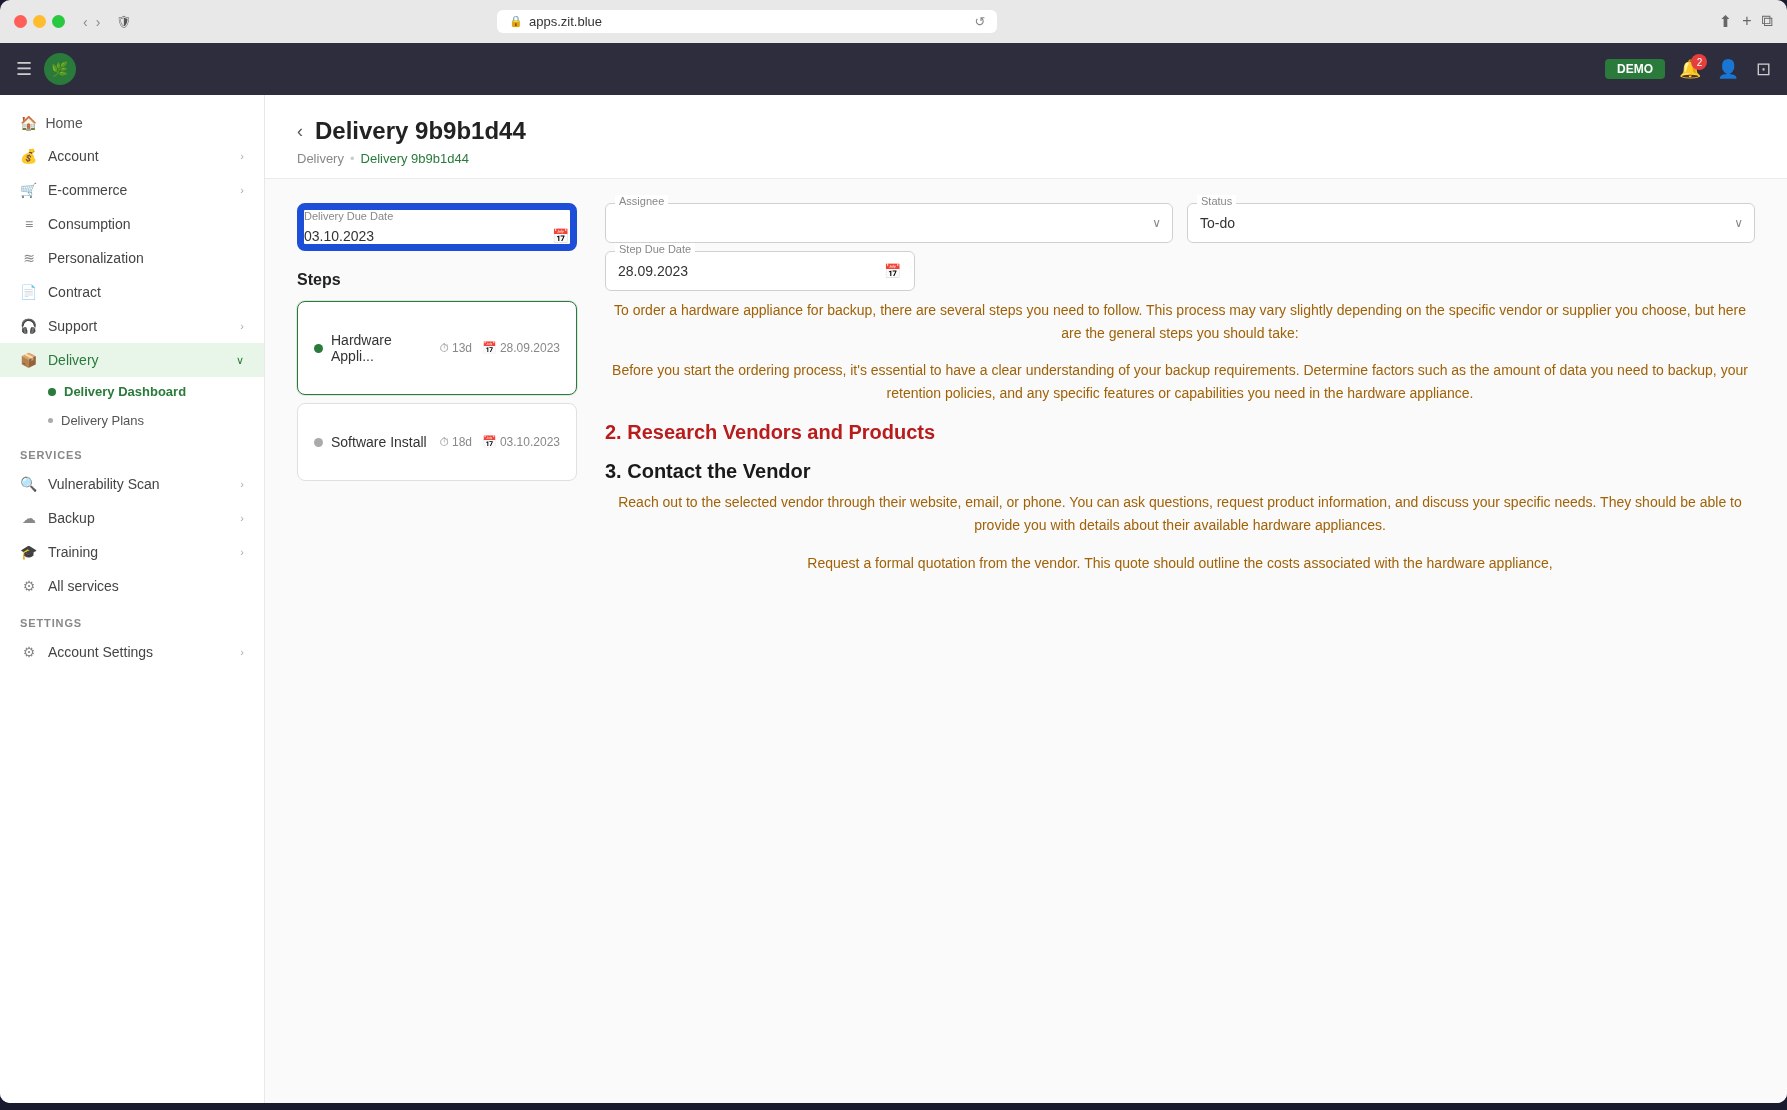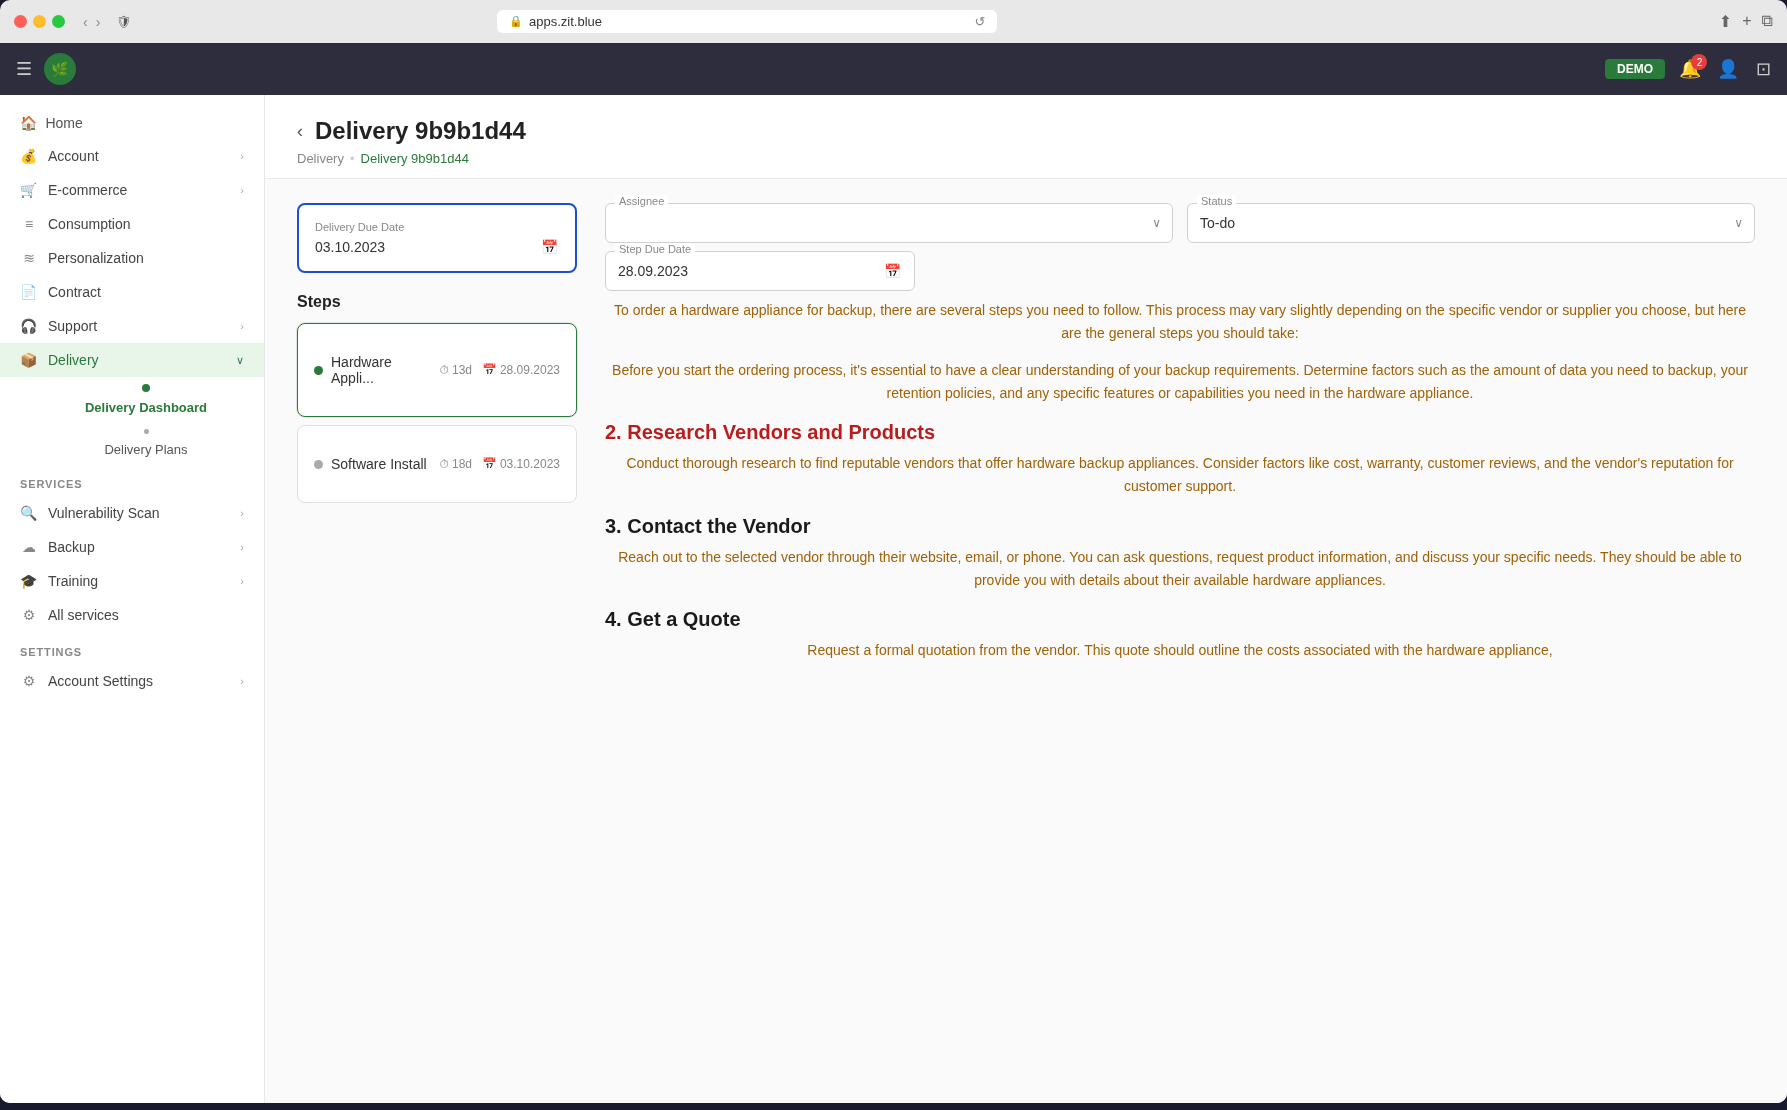--- a/index.html
+++ b/index.html
@@ -116,21 +116,21 @@
       border-radius: 0;
     }
     .sidebar-item.active { background: #e8f5e9; color: #2a7a3b; font-weight: 500; }
     .sidebar-item-left { display: flex; align-items: center; gap: 10px; }
     .sidebar-icon { font-size: 14px; color: #888; width: 18px; text-align: center; }
     .sidebar-item.active .sidebar-icon { color: #2a7a3b; }
     .chevron { font-size: 11px; color: #aaa; }
     .sidebar-sub-item {
       padding: 7px 20px 7px 48px;
       font-size: 13px; color: #555; cursor: pointer;
-      display: flex; align-items: center; gap: 8px; flex-direction: column;
+      display: flex; align-items: center; gap: 8px;
     }
     .sidebar-sub-item.active { color: #2a7a3b; font-weight: 600; }
     .sidebar-sub-dot {
       width: 8px; height: 8px; border-radius: 50%;
       background: #2a7a3b; flex-shrink: 0;
     }
     .sidebar-sub-dot-sm {
       width: 5px; height: 5px; border-radius: 50%;
       background: #aaa; flex-shrink: 0;
     }
@@ -165,23 +165,23 @@
       display: flex;
       gap: 28px;
       flex: 1;
     }
 
     
     .left-panel { width: 280px; flex-shrink: 0; }
 
     .due-date-card {
       background: white;
-      border: 2px solid #1d4ed8;
+      border: 7px solid #1d4ed8;
       border-radius: 8px;
-      padding: 16px;
+      padding: 0;
       margin-bottom: 20px;
     }
     .field-label {
       font-size: 11px; color: #888;
       margin-bottom: 6px;
     }
     .date-field {
       display: flex; align-items: center; justify-content: space-between;
       font-size: 14px; color: #333;
     }
@@ -507,24 +507,22 @@
                 <span>📅</span>
               </div>
             </div>
           </div>
 
           <p class="description-text">To order a hardware appliance for backup, there are several steps you need to follow. This process may vary slightly depending on the specific vendor or supplier you choose, but here are the general steps you should take:</p>
 
           <p class="description-text">Before you start the ordering process, it's essential to have a clear understanding of your backup requirements. Determine factors such as the amount of data you need to backup, your retention policies, and any specific features or capabilities you need in the hardware appliance.</p>
 
           <h2 class="desc-heading-2">2. Research Vendors and Products</h2>
-          <p class="description-text">Conduct thorough research to find reputable vendors that offer hardware backup appliances. Consider factors like cost, warranty, customer reviews, and the vendor's reputation for customer support.</p>
 
           <h2 class="desc-heading-3">3. Contact the Vendor</h2>
           <p class="description-text">Reach out to the selected vendor through their website, email, or phone. You can ask questions, request product information, and discuss your specific needs. They should be able to provide you with details about their available hardware appliances.</p>
 
-          <h2 class="desc-heading-4">4. Get a Quote</h2>
           <p class="description-text">Request a formal quotation from the vendor. This quote should outline the costs associated with the hardware appliance,</p>
         </div>
       </div>
     </div>
   </div>
 </div>
 
 </body></html>

